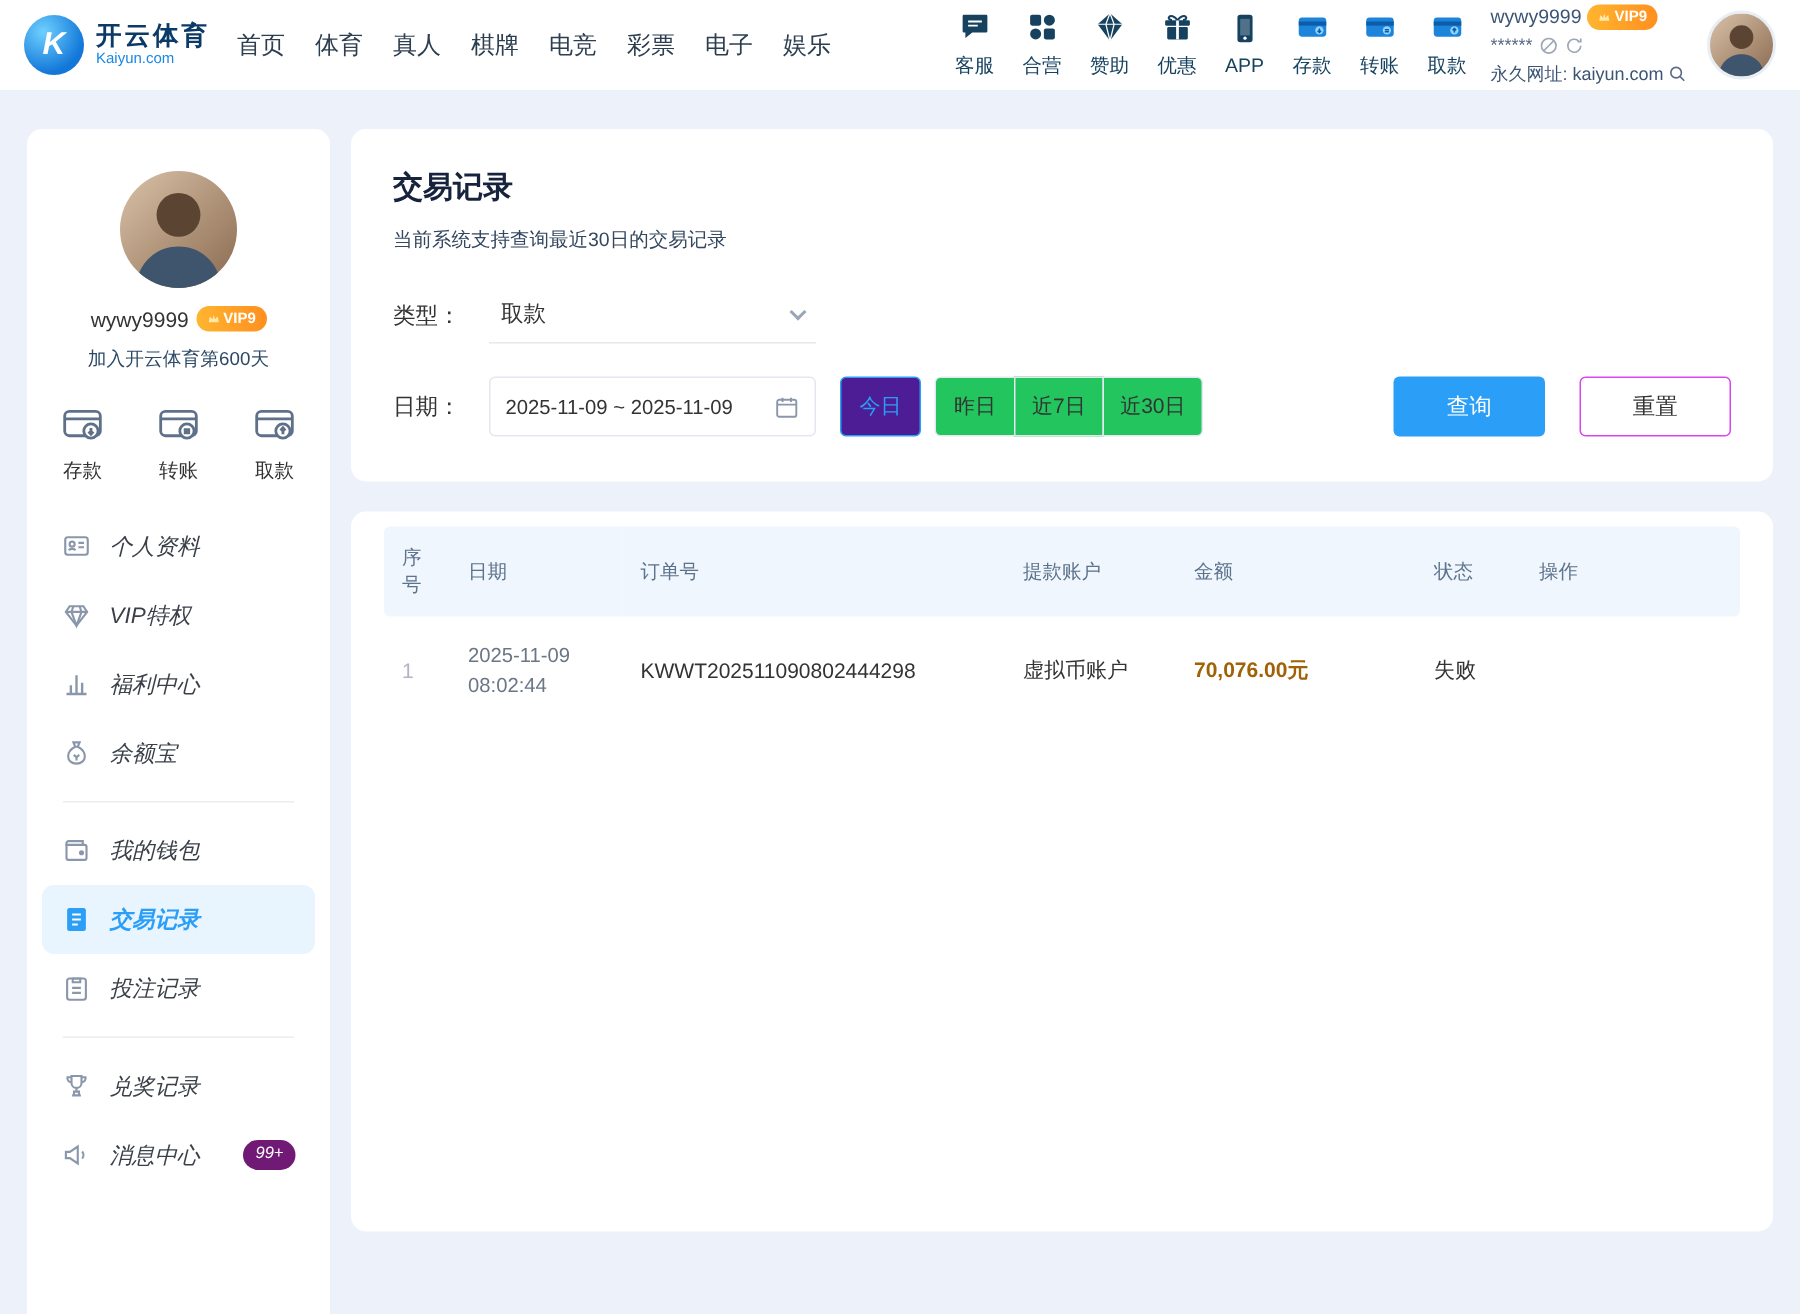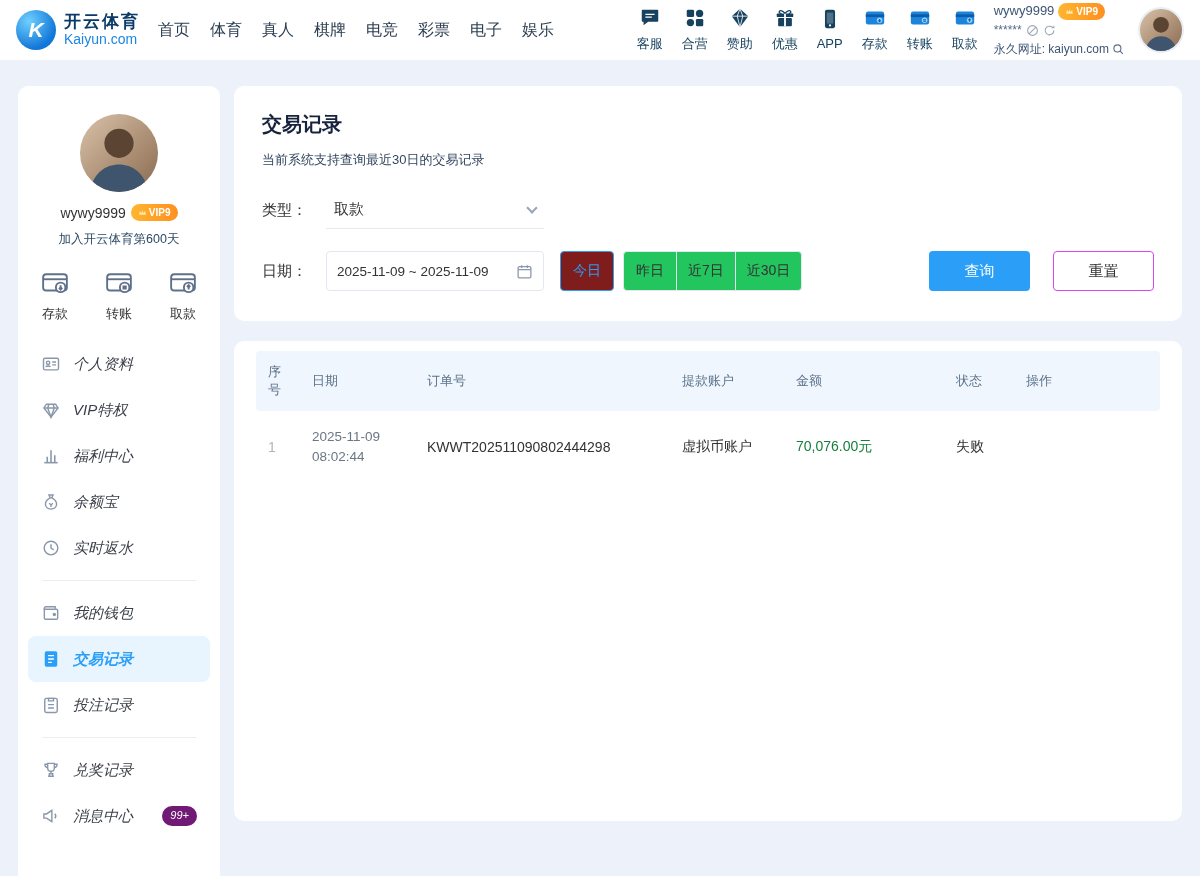--- a/index.html
+++ b/index.html
@@ -16,21 +16,21 @@
   }
   .logo { display: flex; align-items: center; gap: 8px; cursor: pointer; }
   .logo-mark {
     width: 40px; height: 40px; border-radius: 50%;
     background: radial-gradient(circle at 32% 28%, #6fd0ff, #1277d8 70%);
     color: #fff; font-weight: bold; font-style: italic;
     display: flex; align-items: center; justify-content: center; font-size: 21px;
   }
   .logo-text { line-height: 1.1; }
   .logo-cn { font-size: 17px; font-weight: 700; color: #0b3a66; letter-spacing: 2px; }
-  .logo-en { font-size: 14px; color: #1c87e0; }
+  .logo-en { font-size: 10px; color: #1c87e0; }
   .main-nav { display: flex; gap: 20px; font-size: 16px; color: #2c3e50; font-weight: 500; }
   .main-nav span { cursor: pointer; white-space: nowrap; }
   .header-right { margin-left: auto; display: flex; align-items: center; gap: 13px; }
   .hicon {
     display: flex; flex-direction: column; align-items: center; gap: 3px;
     font-size: 13px; color: #16425f; cursor: pointer; min-width: 32px;
   }
   .hicon svg { width: 22px; height: 22px; }
   .user-meta { font-size: 12px; color: #3d5575; line-height: 1.55; white-space: nowrap; }
   .uname-row { display: flex; align-items: center; gap: 4px; font-size: 13px; }
@@ -93,21 +93,21 @@
     padding: 0 10px; font-size: 13.5px; color: #333; cursor: pointer; background: #fff;
   }
   .date-box svg { width: 17px; height: 17px; color: #8a97ab; }
   .ranges { display: flex; margin-left: 16px; align-items: center; }
   .range {
     min-width: 54px; padding: 0 11px; height: 40px; display: flex; align-items: center; justify-content: center;
     border: 1px solid #e3e7ef; background: #22c55e; font-size: 14px; color: #333; margin-left: -1px; cursor: pointer;
   }
   .range.today {
     border-radius: 4px; margin-left: 0; margin-right: 9px;
-    background: #7f1d1d; border-color: #2b9ff7; color: #2b9ff7; z-index: 1;
+    background: #4c1d95; border-color: #2b9ff7; color: #2b9ff7; z-index: 1;
   }
   .range.first { border-radius: 4px 0 0 4px; margin-left: 0; }
   .range.last { border-radius: 0 4px 4px 0; }
   .factions { margin-left: auto; display: flex; gap: 23px; }
   .btn {
     width: 101px; height: 40px; border-radius: 4px; font-size: 15px; border: none;
     display: flex; align-items: center; justify-content: center; cursor: pointer;
     font-family: "Liberation Sans", sans-serif;
   }
   .btn-primary { background: #2b9ff7; color: #fff; }
@@ -117,21 +117,21 @@
   table { width: 100%; border-collapse: collapse; table-layout: fixed; }
   thead th {
     background: #eff6fd; font-size: 13px; color: #5d728c; font-weight: 400;
     text-align: left; padding: 12px 12px;
   }
   thead th:first-child { border-radius: 4px 0 0 4px; }
   thead th:last-child { border-radius: 0 4px 4px 0; }
   tbody td { padding: 16px 12px; font-size: 14px; color: #333; vertical-align: middle; }
   .td-no { color: #b0b6c0; }
   .td-date { color: #6b7686; font-size: 13.5px; line-height: 1.5; }
-  .td-amount { font-weight: 400; color: #15803d; }
+  .td-amount { font-weight: 700; color: #a16207; }
   .c1 { width: 44px; } .c2 { width: 115px; } .c3 { width: 255px; }
   .c4 { width: 114px; } .c5 { width: 160px; } .c6 { width: 70px; } .c7 { width: auto; }
 </style>
 </head>
 <body>
 
 <div class="header">
   <div class="logo">
     <div class="logo-mark">K</div>
     <div class="logo-text">
@@ -350,27 +350,20 @@
           </svg>
         <span>福利中心</span>
       </div>
       <div class="menu-item">
         <svg viewBox="0 0 24 24" fill="none" stroke="currentColor" stroke-width="1.7">
             <path d="M9.5 3.5h5L13 7h-2z"></path>
             <path d="M11 7c-3.6 1.8-5.7 4.7-5.7 7.8 0 3.4 3 5.7 6.7 5.7s6.7-2.3 6.7-5.7C18.7 11.7 16.6 8.8 13 7"></path>
             <path d="M9.8 13.5l2.2 2 2.2-2M12 15.5V18"></path>
           </svg>
         <span>余额宝</span>
-      </div>
-      <div class="menu-item">
-        <svg viewBox="0 0 24 24" fill="none" stroke="currentColor" stroke-width="1.7">
-            <circle cx="12" cy="12" r="8.2"></circle>
-            <path d="M12 7.5V12l3.2 2.2"></path>
-          </svg>
-        <span>实时返水</span>
       </div>
 
       <div class="menu-divider"></div>
 
       <div class="menu-item">
         <svg viewBox="0 0 24 24" fill="none" stroke="currentColor" stroke-width="1.7">
             <path d="M4 7.5h14.5a1.5 1.5 0 0 1 1.5 1.5v9a1.5 1.5 0 0 1-1.5 1.5h-13A1.5 1.5 0 0 1 4 18z"></path>
             <path d="M4 8V6.2A1.7 1.7 0 0 1 5.7 4.5H17V7"></path>
             <circle cx="16" cy="13.8" r="1.2" fill="currentColor"></circle>
           </svg>

